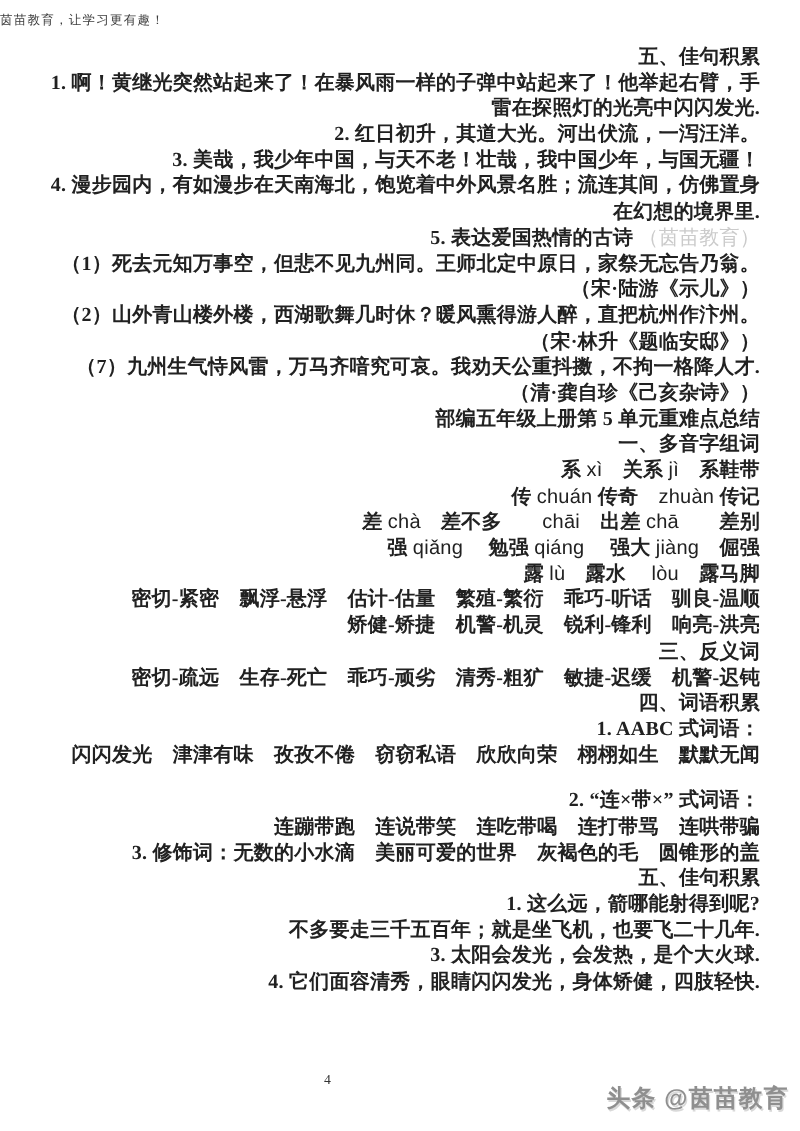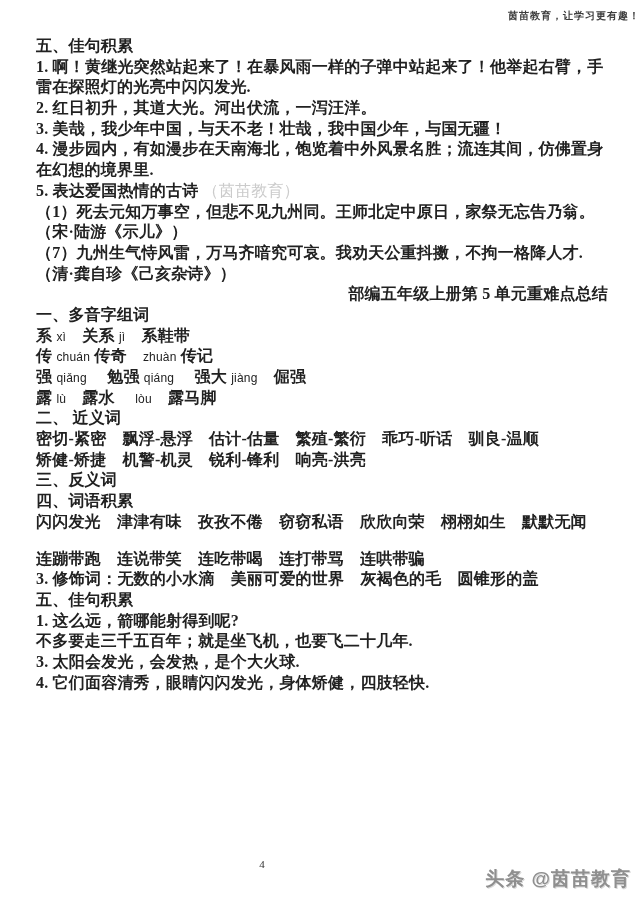--- a/index.html
+++ b/index.html
@@ -6,44 +6,45 @@
   body {
     width: 640px; height: 905px;
     background: #ffffff;
     position: relative;
     overflow: hidden;
     font-family: "Liberation Serif", serif;
     color: var(--text-color, #212121);
   }
   .page-header {
     position: absolute; top: 9px; left: 0; right: 0;
-    text-align: right;
+    text-align: left;
     font-size: 10px;
     letter-spacing: 1px;
     color: var(--header-color, #3d3d3d);
-    font-weight: 700;
+    font-weight: 400;
   }
   .doc {
     position: absolute; top: 36px; left: 36px; width: 572px;
     font-size: 16px;
   }
   .line {
     line-height: 20.7px;
     height: 20.7px;
     white-space: pre;
     font-weight: 600;
     letter-spacing: 0.2px;
+    text-align: right;
   }
   .line.h { font-weight: 700; }
   .line.t { font-weight: 700; text-align: right; }
   .line.blank { height: 16px; }
   .run.py {
     font-family: "Liberation Sans", sans-serif;
     font-weight: 500;
-    font-size: 12px;
+    font-size: 16px;
   }
   .run.wm { color: var(--wm-light, #cbcbcb); font-weight: 500; }
   .page-number {
     position: absolute; top: 858px; left: 0; width: 524px;
     text-align: center;
     font-size: 11px;
     color: #333333;
   }
   .bottom-watermark {
     position: absolute; top: 866px; right: 9px;
@@ -64,35 +65,40 @@
     <div class="line h"><span class="run zh">五、佳句积累</span></div>
     <div class="line p"><span class="run zh">1. 啊！黄继光突然站起来了！在暴风雨一样的子弹中站起来了！他举起右臂，手</span></div>
     <div class="line p"><span class="run zh">雷在探照灯的光亮中闪闪发光.</span></div>
     <div class="line p"><span class="run zh">2. 红日初升，其道大光。河出伏流，一泻汪洋。</span></div>
     <div class="line p"><span class="run zh">3. 美哉，我少年中国，与天不老！壮哉，我中国少年，与国无疆！</span></div>
     <div class="line p"><span class="run zh">4. 漫步园内，有如漫步在天南海北，饱览着中外风景名胜；流连其间，仿佛置身</span></div>
     <div class="line p"><span class="run zh">在幻想的境界里.</span></div>
     <div class="line p"><span class="run zh">5. 表达爱国热情的古诗 </span><span class="run wm">（茵苗教育）</span></div>
     <div class="line p"><span class="run zh">（1）死去元知万事空，但悲不见九州同。王师北定中原日，家祭无忘告乃翁。</span></div>
     <div class="line p"><span class="run zh">（宋·陆游《示儿》）</span></div>
+    <div class="line p"><span class="run zh">（2）山外青山楼外楼，西湖歌舞几时休？暖风熏得游人醉，直把杭州作汴州。</span></div>
+    <div class="line p"><span class="run zh">（宋·林升《题临安邸》）</span></div>
     <div class="line p"><span class="run zh">（7）九州生气恃风雷，万马齐喑究可哀。我劝天公重抖擞，不拘一格降人才.</span></div>
     <div class="line p"><span class="run zh">（清·龚自珍《己亥杂诗》）</span></div>
     <div class="line t"><span class="run zh">部编五年级上册第 5 单元重难点总结</span></div>
     <div class="line h"><span class="run zh">一、多音字组词</span></div>
     <div class="line p"><span class="run zh">系 </span><span class="run py">xì</span><span class="run zh">　关系 </span><span class="run py">jì</span><span class="run zh">　系鞋带</span></div>
     <div class="line p"><span class="run zh">传 </span><span class="run py">chuán</span><span class="run zh"> 传奇　</span><span class="run py">zhuàn</span><span class="run zh"> 传记</span></div>
+    <div class="line p"><span class="run zh">差 </span><span class="run py">chà</span><span class="run zh">　差不多　　</span><span class="run py">chāi</span><span class="run zh">　出差 </span><span class="run py">chā</span><span class="run zh">　　差别</span></div>
     <div class="line p"><span class="run zh">强 </span><span class="run py">qiǎng</span><span class="run zh">　 勉强 </span><span class="run py">qiáng</span><span class="run zh">　 强大 </span><span class="run py">jiàng</span><span class="run zh">　倔强</span></div>
     <div class="line p"><span class="run zh">露 </span><span class="run py">lù</span><span class="run zh">　露水　 </span><span class="run py">lòu</span><span class="run zh">　露马脚</span></div>
-    <div class="line h"><span class="run zh">二、 近义词</span></div>
     <div class="line p"><span class="run zh">密切-紧密　飘浮-悬浮　估计-估量　繁殖-繁衍　乖巧-听话　驯良-温顺</span></div>
     <div class="line p"><span class="run zh">矫健-矫捷　机警-机灵　锐利-锋利　响亮-洪亮</span></div>
     <div class="line h"><span class="run zh">三、反义词</span></div>
+    <div class="line p"><span class="run zh">密切-疏远　生存-死亡　乖巧-顽劣　清秀-粗犷　敏捷-迟缓　机警-迟钝</span></div>
     <div class="line h"><span class="run zh">四、词语积累</span></div>
+    <div class="line p"><span class="run zh">1. AABC 式词语：</span></div>
     <div class="line p"><span class="run zh">闪闪发光　津津有味　孜孜不倦　窃窃私语　欣欣向荣　栩栩如生　默默无闻</span></div>
     <div class="line blank"></div>
+    <div class="line p"><span class="run zh">2. “连×带×” 式词语：</span></div>
     <div class="line p"><span class="run zh">连蹦带跑　连说带笑　连吃带喝　连打带骂　连哄带骗</span></div>
     <div class="line p"><span class="run zh">3. 修饰词：无数的小水滴　美丽可爱的世界　灰褐色的毛　圆锥形的盖</span></div>
     <div class="line h"><span class="run zh">五、佳句积累</span></div>
     <div class="line p"><span class="run zh">1. 这么远，箭哪能射得到呢?</span></div>
     <div class="line p"><span class="run zh">不多要走三千五百年；就是坐飞机，也要飞二十几年.</span></div>
     <div class="line p"><span class="run zh">3. 太阳会发光，会发热，是个大火球.</span></div>
     <div class="line p"><span class="run zh">4. 它们面容清秀，眼睛闪闪发光，身体矫健，四肢轻快.</span></div>
   </div>
 
 <div class="page-number">4</div>

